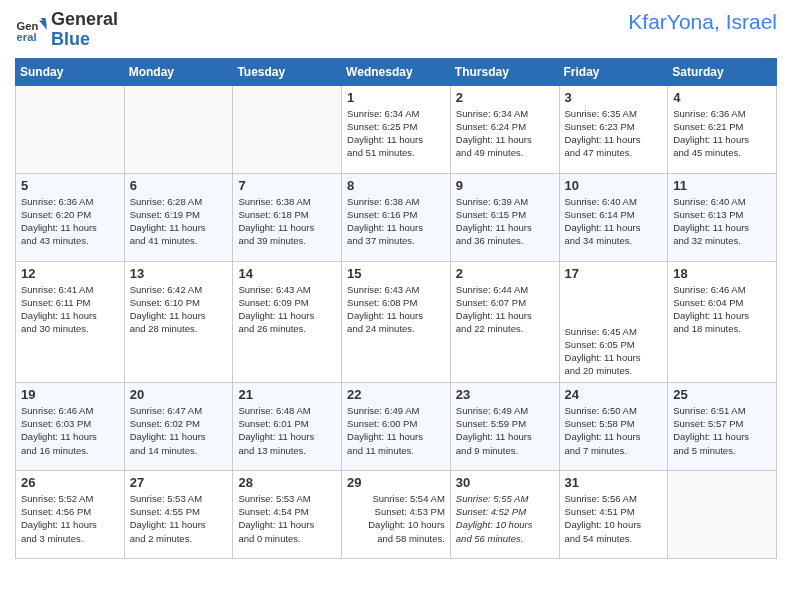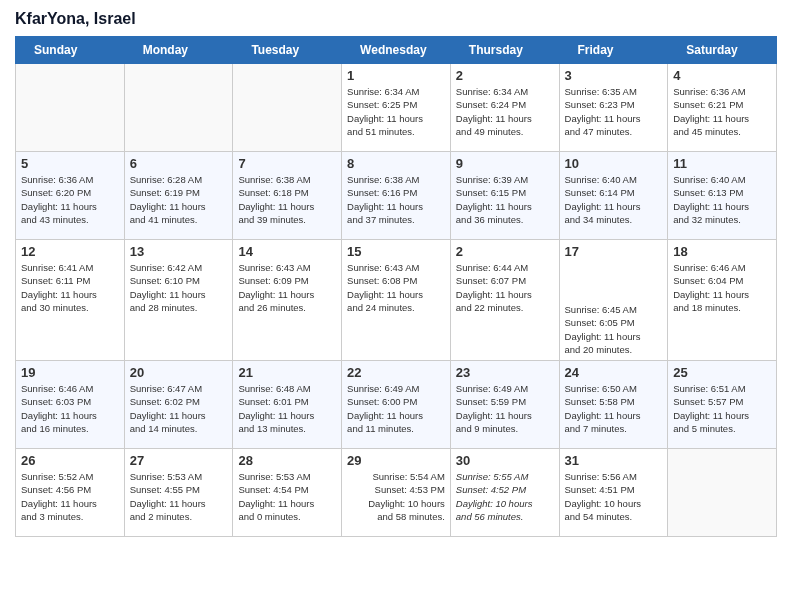--- a/index.html
+++ b/index.html
@@ -42,33 +42,32 @@
     }
     .title-block {
       text-align: right;
     }
     .month-title {
       font-size: 32px;
       font-weight: normal;
       color: #333;
     }
     .location {
-      font-size: 16px;
-      color: #0f172a;
-      font-weight: bold;
+      font-size: 21px;
+      color: #3b82f6;
     }
     table {
       width: 100%;
       border-collapse: collapse;
       table-layout: fixed;
     }
     th {
       background-color: #2a6db5;
       color: white;
-      padding: 6px 18px;
+      padding: 6px 4px;
       font-size: 12px;
       font-weight: bold;
       text-align: left;
       border: 1px solid #2a6db5;
     }
     td {
       border: 1px solid #ccc;
       padding: 4px 5px;
       vertical-align: top;
       font-size: 10px;
@@ -92,20 +91,32 @@
       line-height: 1.4;
     }
     tr:nth-child(even) td:not(.empty) {
       background: #f5f8ff;
     }
   </style>
 </head>
 <body>
 
 <div class="header">
+  <div class="logo">
+    <svg class="logo-icon" viewBox="0 0 40 40">
+      <text x="2" y="20" font-size="14" font-weight="bold" fill="#333">Gen</text>
+      <text x="2" y="34" font-size="14" font-weight="bold" fill="#2a6db5">eral</text>
+      <polygon points="32,5 40,15 38,5" fill="#2a6db5"></polygon>
+      <polygon points="30,8 40,20 38,8" fill="#2a6db5"></polygon>
+    </svg>
+    <div class="logo-text">
+      <span class="logo-general">General</span>
+      <span class="logo-blue">Blue</span>
+    </div>
+  </div>
   <div class="title-block">
     <div class="location">KfarYona, Israel</div>
   </div>
 </div>
 
 <table>
   <thead>
     <tr>
     <th>Sunday</th>
         <th>Monday</th>

